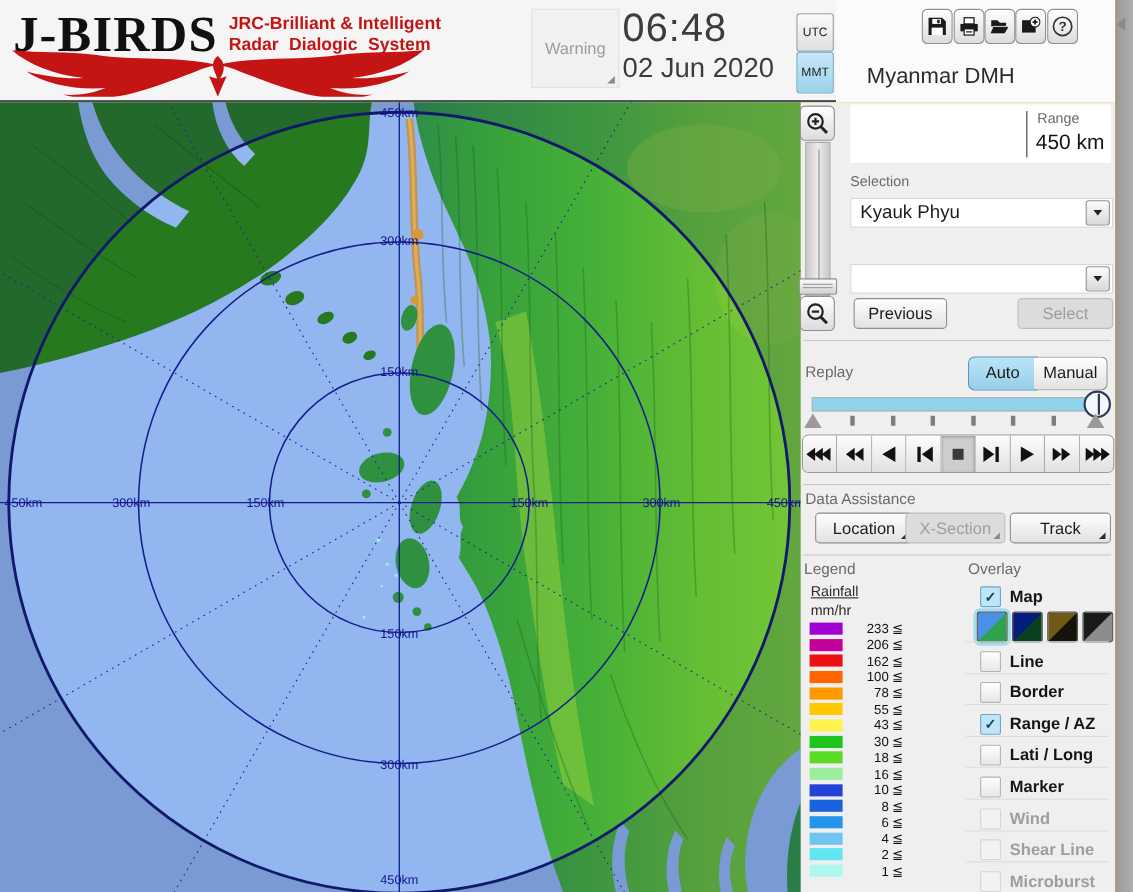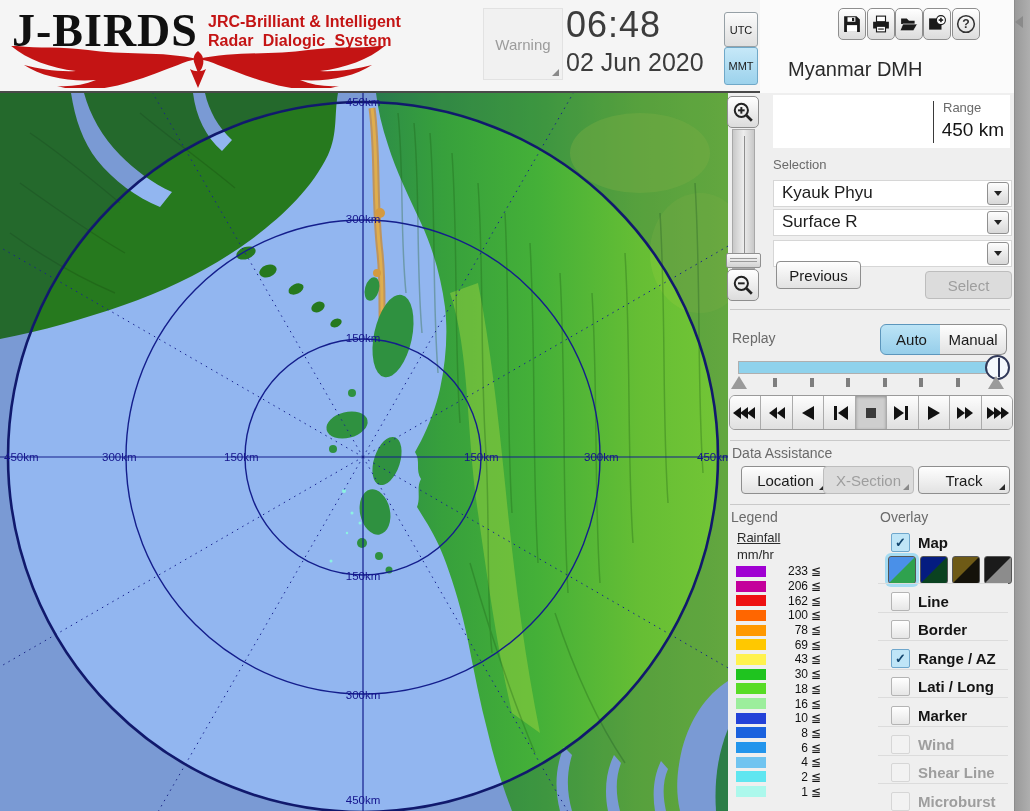--- a/index.html
+++ b/index.html
@@ -65,21 +65,21 @@
   .dd-text{left:8px;top:2px;font-size:17px;color:#1C1C1C;}
   .dd-btn{right:2px;top:1px;width:20px;height:21px;border:1px solid #909090;border-radius:3px;
       background:linear-gradient(#FDFDFD,#D8D8D8);display:flex;align-items:center;justify-content:center;}
   .dd-caret{width:0;height:0;border-left:4px solid transparent;border-right:4px solid transparent;border-top:5px solid #222;}
 
   .btn{border:1px solid #8E8E8E;border-radius:4px;background:linear-gradient(#FEFEFE,#E2E2E2);
       display:flex;align-items:center;justify-content:center;font-size:15px;color:#1A1A1A;}
   .btn.disabled{background:#DCDCDC;border-color:#BDBDBD;color:#9E9E9E;}
   .menu-grip{position:absolute;right:4px;bottom:3px;width:0;height:0;border-left:6px solid transparent;border-bottom:6px solid #2A2A2A;}
   .btn.disabled .menu-grip{border-bottom-color:#8A8A8A;}
-  #btn-previous{left:48px;top:168px;width:83px;height:26px;text-align:center;}
+  #btn-previous{left:48px;top:178px;width:83px;height:26px;text-align:center;}
   #btn-select{left:197px;top:178px;width:85px;height:26px;}
 
   
   #replay-label{left:4px;top:237px;font-size:14px;}
   #btn-bookmark{left:43px;top:231px;width:107px;height:29px;font-size:13px;border-radius:6px;}
   #btn-auto{left:152px;top:231px;width:61px;height:29px;border-radius:6px 0 0 6px;
       background:linear-gradient(#BCE4F6,#96CEEA);border-color:#5C96BC;}
   #btn-manual{left:212px;top:231px;width:66px;height:29px;border-radius:0 6px 6px 0;border-left:none;}
   #replay-track{left:10px;top:268px;width:258px;height:11px;background:#8FD2EC;border:1px solid #AFAFAF;}
   #replay-handle{left:257px;top:262px;width:21px;height:21px;border:2px solid #303858;border-radius:50%;background:#F4F8FC;}
@@ -355,26 +355,20 @@
       <div class="abs" id="range-value">450 km</div>
     </div>
 
     <div class="abs sect-label" id="selection-label">Selection</div>
     <div class="abs dd-row" style="top:87px;">
       <div class="abs dd-text">Kyauk Phyu</div>
       <div class="abs dd-btn">
           <div class="dd-caret"></div>
         </div>
     </div>
-    <div class="abs dd-row" style="top:116px;">
-      <div class="abs dd-text">Surface R</div>
-      <div class="abs dd-btn">
-          <div class="dd-caret"></div>
-        </div>
-    </div>
     <div class="abs dd-row" style="top:147px;">
       <div class="abs dd-text"></div>
       <div class="abs dd-btn">
           <div class="dd-caret"></div>
         </div>
     </div>
 
     <div class="abs btn" id="btn-previous">Previous</div>
     <div class="abs btn disabled" id="btn-select">Select</div>
 
@@ -494,21 +488,21 @@
           <div class="legend-val">100</div>
           <div class="legend-op">≦</div>
         </div>
         <div class="legend-row">
           <div class="legend-swatch" style="background: rgb(255, 153, 0);"></div>
           <div class="legend-val">78</div>
           <div class="legend-op">≦</div>
         </div>
         <div class="legend-row">
           <div class="legend-swatch" style="background: rgb(255, 200, 0);"></div>
-          <div class="legend-val">69</div>
+          <div class="legend-val">55</div>
           <div class="legend-op">≦</div>
         </div>
         <div class="legend-row">
           <div class="legend-swatch" style="background: rgb(255, 242, 78);"></div>
           <div class="legend-val">43</div>
           <div class="legend-op">≦</div>
         </div>
         <div class="legend-row">
           <div class="legend-swatch" style="background: rgb(31, 196, 31);"></div>
           <div class="legend-val">30</div>

